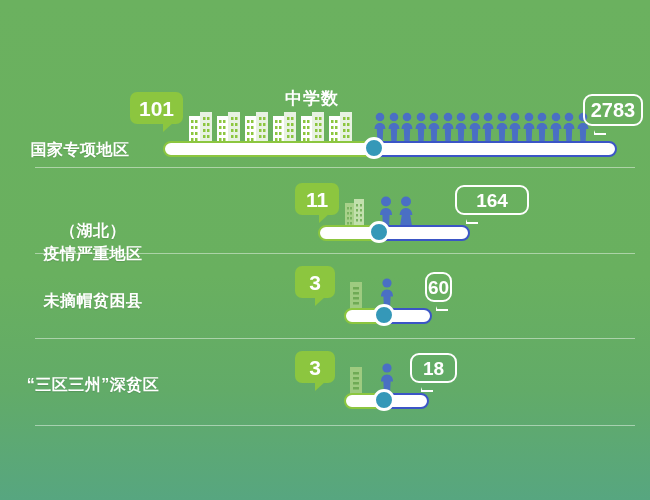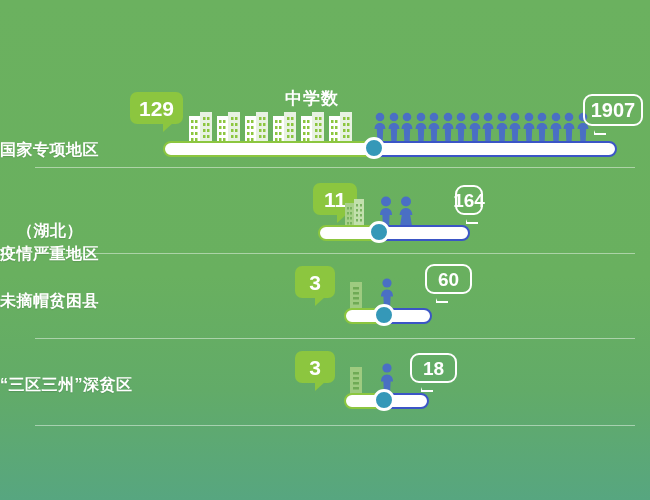--- a/index.html
+++ b/index.html
@@ -18,21 +18,21 @@
   }
 
   
   .row{position:absolute;left:0;width:650px;}
   .divider{
     position:absolute;left:35px;width:600px;height:1px;
     background:rgba(255,255,255,.45);
   }
   .rlabel{
     position:absolute;color:#fff;font-size:16px;font-weight:bold;
-    letter-spacing:.5px;white-space:nowrap;text-align:left;
+    letter-spacing:.5px;white-space:nowrap;text-align:center;
     text-shadow:0 1px 1px rgba(0,0,0,.12);line-height:20px;
   }
 
   
   .track{position:absolute;height:16px;}
   .seg{
     position:absolute;top:0;height:16px;box-sizing:border-box;
     background:#ffffff;border-radius:9px;
   }
   .seg.green{border:2px solid #8cc63f;}
@@ -80,21 +80,21 @@
 
 <div class="stage">
 
   <div class="cap" style="left:285px;top:87px;">中学数</div>
 
   <div class="row" style="top:0;">
 
     <div class="rlabel" style="left:0;width:160px;top:140px;">国家专项地区</div>
 
     <div class="bub green" style="left:130px;top:92px;width:53px;height:32px;">
-      <span class="bnum" style="font-size:21px;">129</span>
+      <span class="bnum" style="font-size:21px;">101</span>
       <span class="tail"></span>
     </div>
 
     <div class="icons" style="left:188px;top:108px;gap:2px;">
       <svg class="bldg" width="26" height="38" viewBox="0 0 26 38">
         <rect x="1" y="8" width="11" height="29" fill="#ffffff"></rect>
         <rect x="12" y="4" width="12" height="33" fill="#e8f2e2"></rect>
         <g fill="#8cc63f">
           <rect x="3" y="12" width="2.5" height="3"></rect>
             <rect x="7" y="12" width="2.5" height="3"></rect>
@@ -287,38 +287,38 @@
           <circle cx="6" cy="5" r="4.3" fill="#4a6fc4"></circle>
           <path d="M6 11 C9.6 11 11.4 13.6 11.4 17 L9.2 17 L8.6 31 L3.4 31 L2.8 17 L0.6 17 C0.6 13.6 2.4 11 6 11 Z" fill="#4a6fc4"></path>
         </svg>
       <svg class="person" width="12" height="31" viewBox="0 0 12 31">
           <circle cx="6" cy="5" r="4.3" fill="#4a6fc4"></circle>
           <path d="M6 11 C9.6 11 11.4 13.6 11.4 17 L9.2 17 L8.6 31 L3.4 31 L2.8 17 L0.6 17 C0.6 13.6 2.4 11 6 11 Z" fill="#4a6fc4"></path>
         </svg>
     </div>
 
     <div class="bub white" style="left:583px;top:94px;width:60px;height:32px;">
-      <span class="bnum" style="font-size:20px;">1907</span>
+      <span class="bnum" style="font-size:20px;">2783</span>
       <span class="tail"></span>
     </div>
 
     <div class="track" style="left:163px;top:141px;width:454px;">
       <div class="seg green" style="left:0;width:213px;"></div>
       <div class="seg blue" style="left:208px;width:246px;"></div>
       <div class="knob" style="left:200px;"></div>
     </div>
   </div>
 
   <div class="row" style="top:0;">
     <div class="divider" style="top:167px;"></div>
 
     <div class="rlabel" style="left:0;width:186px;top:200px;margin-top:44px;">疫情严重地区</div>
-    <div class="rlabel" style="left:17px;width:186px;top:221px;">（湖北）</div>
-
-    <div class="bub green" style="left:313px;top:183px;width:44px;height:32px;">
+    <div class="rlabel" style="left:0;width:186px;top:221px;">（湖北）</div>
+
+    <div class="bub green" style="left:295px;top:183px;width:44px;height:32px;">
       <span class="bnum" style="font-size:21px;">11</span>
       <span class="tail"></span>
     </div>
 
     <div class="icons" style="left:344px;top:196px;gap:2px;">
       <svg class="bldg" width="22" height="34" viewBox="0 0 22 34">
         <rect x="1" y="7" width="9" height="26" fill="#a8d18a"></rect>
         <rect x="10" y="3" width="10" height="30" fill="#c2e0ad"></rect>
         <g fill="#79b35f">
           <rect x="3" y="11" width="2" height="2.5"></rect>
@@ -345,21 +345,21 @@
       <svg class="person" width="14" height="34" viewBox="0 0 14 34">
           <circle cx="7" cy="5.5" r="5" fill="#4a6fc4"></circle>
           <path d="M7 12 C11 12 13 15 13 19 L10.6 19 L10 34 L4 34 L3.4 19 L1 19 C1 15 3 12 7 12 Z" fill="#4a6fc4"></path>
         </svg>
       <svg class="person" width="14" height="34" viewBox="0 0 14 34">
           <circle cx="7" cy="5.5" r="5" fill="#4a6fc4"></circle>
           <path d="M7 12 C11 12 13 15 13.4 19 L11.2 19 L13 30 L9.6 30 L9.6 34 L4.4 34 L4.4 30 L1 30 L2.8 19 L0.6 19 C1 15 3 12 7 12 Z" fill="#4a6fc4"></path>
         </svg>
     </div>
 
-    <div class="bub white" style="left:455px;top:185px;width:28px;height:30px;">
+    <div class="bub white" style="left:455px;top:185px;width:74px;height:30px;">
       <span class="bnum" style="font-size:19px;">164</span>
       <span class="tail"></span>
     </div>
 
     <div class="track" style="left:318px;top:225px;width:152px;">
       <div class="seg green" style="left:0;width:63px;"></div>
       <div class="seg blue" style="left:58px;width:94px;"></div>
       <div class="knob" style="left:50px;"></div>
     </div>
   </div>
@@ -386,21 +386,21 @@
       </svg>
     </div>
 
     <div class="people" style="left:380px;top:278px;">
       <svg class="person" width="14" height="32" viewBox="0 0 14 32">
           <circle cx="7" cy="5" r="4.6" fill="#4a6fc4"></circle>
           <path d="M7 11.5 C11 11.5 13 14.5 13 18.5 L10.6 18.5 L10 32 L4 32 L3.4 18.5 L1 18.5 C1 14.5 3 11.5 7 11.5 Z" fill="#4a6fc4"></path>
         </svg>
     </div>
 
-    <div class="bub white" style="left:425px;top:264px;width:47px;height:30px;">
+    <div class="bub white" style="left:425px;top:272px;width:27px;height:30px;">
       <span class="bnum" style="font-size:19px;">60</span>
       <span class="tail"></span>
     </div>
 
     <div class="track" style="left:344px;top:308px;width:88px;">
       <div class="seg green" style="left:0;width:42px;"></div>
       <div class="seg blue" style="left:37px;width:51px;"></div>
       <div class="knob" style="left:29px;"></div>
     </div>
   </div>

